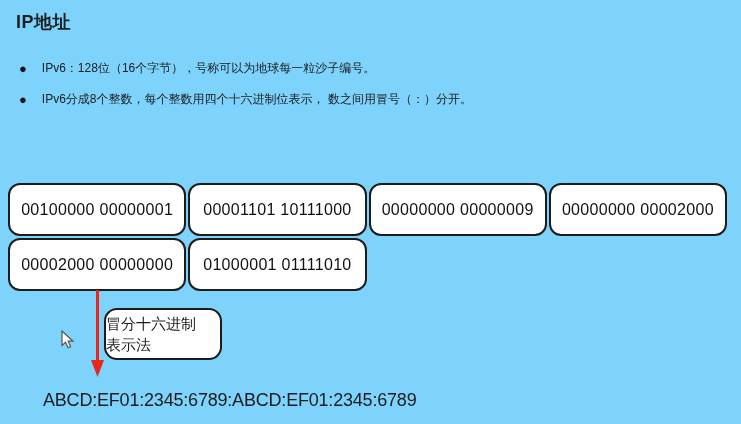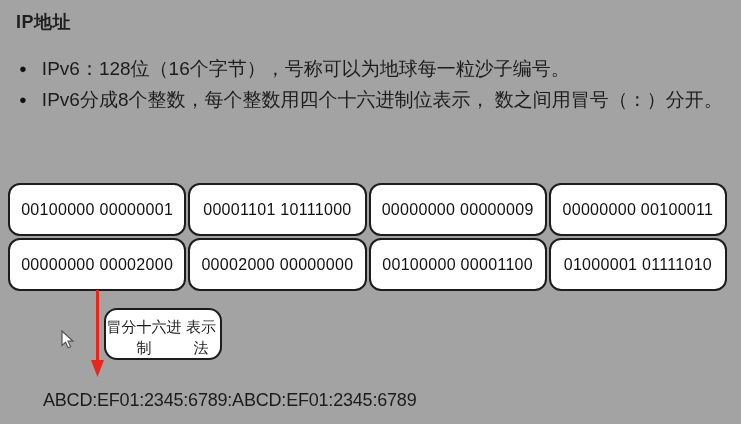--- a/index.html
+++ b/index.html
@@ -1,53 +1,53 @@
 <!DOCTYPE html>
 <html><head>
 <meta charset="utf-8">
 <style>
   * { margin:0; padding:0; box-sizing:border-box; }
   html,body { width:741px; height:424px; }
   body {
     font-family:"Liberation Sans","DejaVu Sans",sans-serif;
     background:#ffffff; color:#1c1c1c; overflow:hidden;
   }
-  .page { position:relative; width:741px; height:424px; background:#a3a3a3; }
+  .page { position:relative; width:741px; height:424px; background:#7dd3fc; }
 
   .page-title {
     position:absolute; left:16px; top:10px;
     font-size:18px; font-weight:bold; color:#1f1f1f; letter-spacing:0.5px;
   }
 
   .bullet-list { position:absolute; left:19px; top:59px; list-style:none; }
   .bullet-item { display:flex; align-items:flex-start; margin-bottom:12px; }
   .bullet-dot {
     font-size:13px; line-height:19px; margin-right:15px; color:#111;
     flex:0 0 auto;
   }
-  .bullet-text { font-size:19px; line-height:19px; color:#1c1c1c; }
+  .bullet-text { font-size:12px; line-height:19px; color:#1c1c1c; }
 
   .binary-grid {
     position:absolute; left:8px; top:183px; width:719px;
     display:grid; grid-template-columns:repeat(4,1fr); gap:2px 2px;
   }
   .binary-cell {
     height:53px; background:#fff;
     border:2px solid #1c1c1c; border-radius:12px;
     display:flex; align-items:center; justify-content:center;
     font-size:16px; letter-spacing:0.3px; color:#111;
     white-space:nowrap;
   }
 
   .down-arrow { position:absolute; left:89px; top:289px; }
 
   .annotation-label {
     position:absolute; left:104px; top:308px; width:118px; height:52px;
     border:2px solid #1c1c1c; border-radius:13px; background:#fff;
-    display:flex; flex-direction:row; align-items:flex-end; justify-content:center;
+    display:flex; flex-direction:column; align-items:flex-start; justify-content:center;
     font-size:15px; line-height:21px; color:#1c1c1c; text-align:center;
   }
 
   .mouse-cursor { position:absolute; left:60px; top:330px; }
 
   .result-text {
     position:absolute; left:43px; top:390px;
     font-size:18px; letter-spacing:-0.2px; color:#1c1c1c;
     white-space:nowrap;
   }
@@ -67,24 +67,22 @@
     <li class="bullet-item">
       <span class="bullet-dot">●</span>
       <span class="bullet-text">IPv6分成8个整数，每个整数用四个十六进制位表示， 数之间用冒号（：）分开。</span>
     </li>
   </ul>
 
   <div class="binary-grid">
     <div class="binary-cell">00100000 00000001</div>
     <div class="binary-cell">00001101 10111000</div>
     <div class="binary-cell">00000000 00000009</div>
-    <div class="binary-cell">00000000 00100011</div>
     <div class="binary-cell">00000000 00002000</div>
     <div class="binary-cell">00002000 00000000</div>
-    <div class="binary-cell">00100000 00001100</div>
     <div class="binary-cell">01000001 01111010</div>
   </div>
 
   <svg class="down-arrow" width="17" height="90" viewBox="0 0 17 90">
     <line x1="8.5" y1="1" x2="8.5" y2="73" stroke-width="3" stroke="#e8261a"></line>
     <polygon points="2,71 15,71 8.5,88" fill="#e8261a"></polygon>
   </svg>
 
   <div class="annotation-label">
     <span>冒分十六进制</span>

